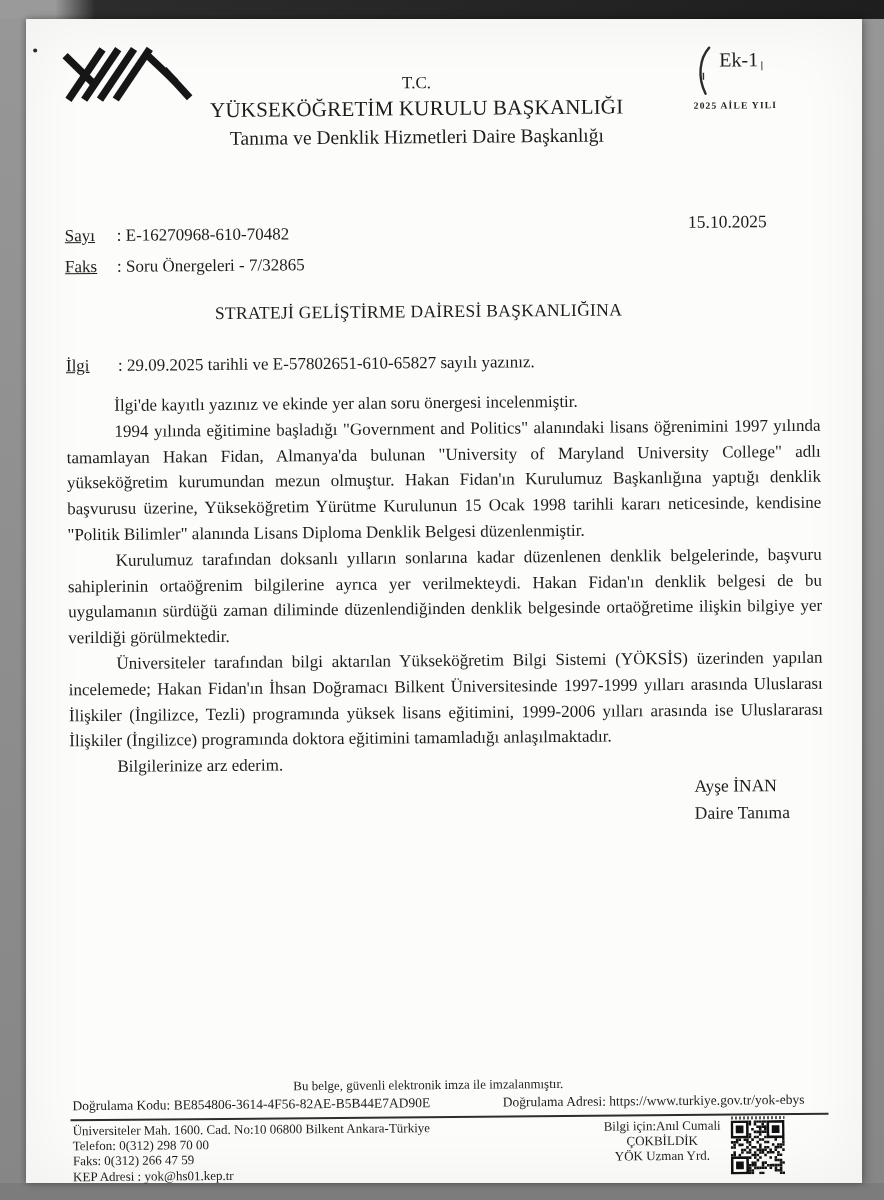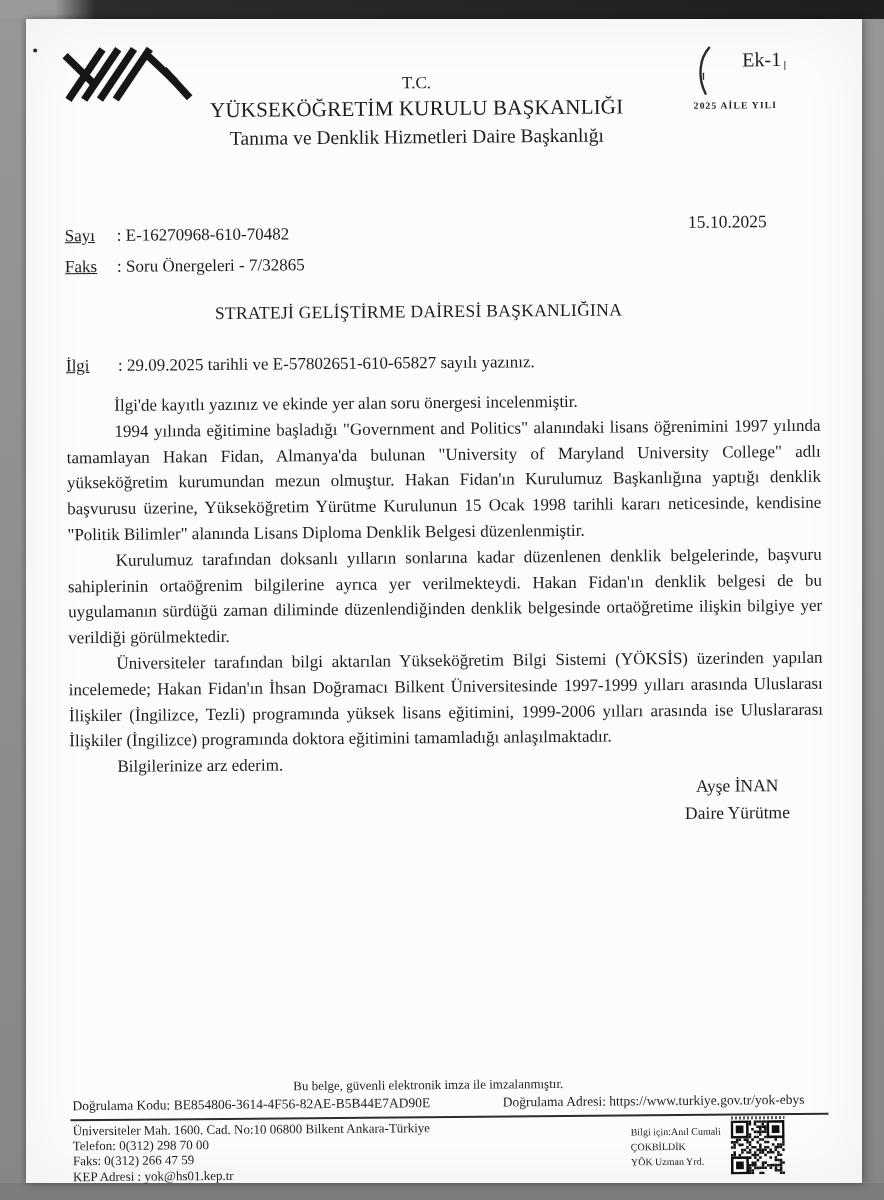--- a/index.html
+++ b/index.html
@@ -20,43 +20,43 @@
   .ink-dot2{position:absolute;left:48px;top:74px;width:3px;height:4px;background:#3a3a3a;border-radius:40%;}
 
   .header-center{position:absolute;top:52px;left:0;right:46px;text-align:center;}
   .hdr-tc{font-size:17px;line-height:23px;}
   .hdr-org{font-size:21px;line-height:29px;letter-spacing:0.2px;}
   .hdr-dept{font-size:19.5px;line-height:28px;}
 
   .ek-block{position:absolute;left:672px;top:28px;width:120px;}
   .ek-row{display:flex;align-items:flex-start;}
   .paren{width:22px;height:54px;flex:0 0 22px;}
-  .ek-label{font-size:20px;line-height:30px;margin-left:27px;}
+  .ek-label{font-size:20px;line-height:30px;margin-left:4px;}
   .ink-tick{display:inline-block;width:1.5px;height:9px;background:#444;margin-left:3px;vertical-align:-4px;}
   .year-label{font-size:9.5px;font-weight:bold;letter-spacing:1.2px;margin-top:2px;color:#222;white-space:nowrap;}
 
   .date{position:absolute;top:195px;right:92px;font-size:17.5px;font-family:Liberation Serif, serif;}
   .meta-row{position:absolute;left:42px;font-size:17px;display:flex;}
   .meta-row .lbl{width:52px;flex:0 0 52px;text-decoration:underline;}
   .row-sayi{top:204px;}
   .row-konu{top:235px;}
   .recipient{position:absolute;top:282px;left:0;right:46px;text-align:center;font-size:17.5px;letter-spacing:0.3px;}
   .row-ilgi{top:334px;}
 
   .body-text{position:absolute;top:371px;left:42px;right:40px;font-size:17px;line-height:25.8px;text-align:justify;}
   .body-text p{margin:0;text-indent:48px;}
 
-  .signature{position:absolute;top:756px;right:74px;text-align:center;font-size:17.5px;line-height:27px;}
+  .signature{position:absolute;top:756px;right:74px;font-size:17.5px;line-height:27px;}
 
   .esign-note{position:absolute;top:1058px;left:0;right:40px;text-align:center;font-size:13px;color:#222;}
   .verify-code{position:absolute;top:1076px;left:42px;font-size:13.5px;}
   .verify-addr{position:absolute;top:1076px;right:62px;font-size:13.5px;}
   .foot-rule{position:absolute;top:1097px;left:40px;right:38px;height:1.6px;background:#2e2e2e;}
   .address-block{position:absolute;top:1101px;left:42px;font-size:13px;line-height:15.2px;}
-  .info-block{position:absolute;top:1101px;right:146px;text-align:left;font-size:10px;line-height:15.2px;margin-top:6px;}
+  .info-block{position:absolute;top:1101px;right:146px;text-align:center;font-size:13px;line-height:15.2px;}
   .qr{position:absolute;top:1100px;right:82px;width:54px;height:58px;}
   .qr-microtext{width:54px;height:3px;background:repeating-linear-gradient(90deg,#555 0 2px,#fff 2px 4px);margin-bottom:1px;}
   .qr svg{display:block;}
 </style>
 </head>
 <body>
 
 <div class="photo">
   <div class="topbar"></div>
   <div class="bottombar"></div>
@@ -117,21 +117,21 @@
       <div class="body-text">
         <p>İlgi'de kayıtlı yazınız ve ekinde yer alan soru önergesi incelenmiştir.</p>
         <p>1994 yılında eğitimine başladığı "Government and Politics" alanındaki lisans öğrenimini 1997 yılında tamamlayan Hakan Fidan, Almanya'da bulunan "University of Maryland University College" adlı yükseköğretim kurumundan mezun olmuştur. Hakan Fidan'ın Kurulumuz Başkanlığına yaptığı denklik başvurusu üzerine, Yükseköğretim Yürütme Kurulunun 15 Ocak 1998 tarihli kararı neticesinde, kendisine "Politik Bilimler" alanında Lisans Diploma Denklik Belgesi düzenlenmiştir.</p>
         <p>Kurulumuz tarafından doksanlı yılların sonlarına kadar düzenlenen denklik belgelerinde, başvuru sahiplerinin ortaöğrenim bilgilerine ayrıca yer verilmekteydi. Hakan Fidan'ın denklik belgesi de bu uygulamanın sürdüğü zaman diliminde düzenlendiğinden denklik belgesinde ortaöğretime ilişkin bilgiye yer verildiği görülmektedir.</p>
         <p>Üniversiteler tarafından bilgi aktarılan Yükseköğretim Bilgi Sistemi (YÖKSİS) üzerinden yapılan incelemede; Hakan Fidan'ın İhsan Doğramacı Bilkent Üniversitesinde 1997-1999 yılları arasında Uluslarası İlişkiler (İngilizce, Tezli) programında yüksek lisans eğitimini, 1999-2006 yılları arasında ise Uluslararası İlişkiler (İngilizce) programında doktora eğitimini tamamladığı anlaşılmaktadır.</p>
         <p>Bilgilerinize arz ederim.</p>
       </div>
 
       <div class="signature">
         <div>Ayşe İNAN</div>
-        <div>Daire Yürütme</div>
+        <div>Daire Tanıma</div>
       </div>
 
       <div class="esign-note">Bu belge, güvenli elektronik imza ile imzalanmıştır.</div>
       <div class="verify-code">Doğrulama Kodu: BE854806-3614-4F56-82AE-B5B44E7AD90E</div>
       <div class="verify-addr">Doğrulama Adresi: https://www.turkiye.gov.tr/yok-ebys</div>
       <div class="foot-rule"></div>
 
       <div class="address-block">
         <div>Üniversiteler Mah. 1600. Cad. No:10 06800 Bilkent Ankara-Türkiye</div>
         <div>Telefon: 0(312) 298 70 00</div>

